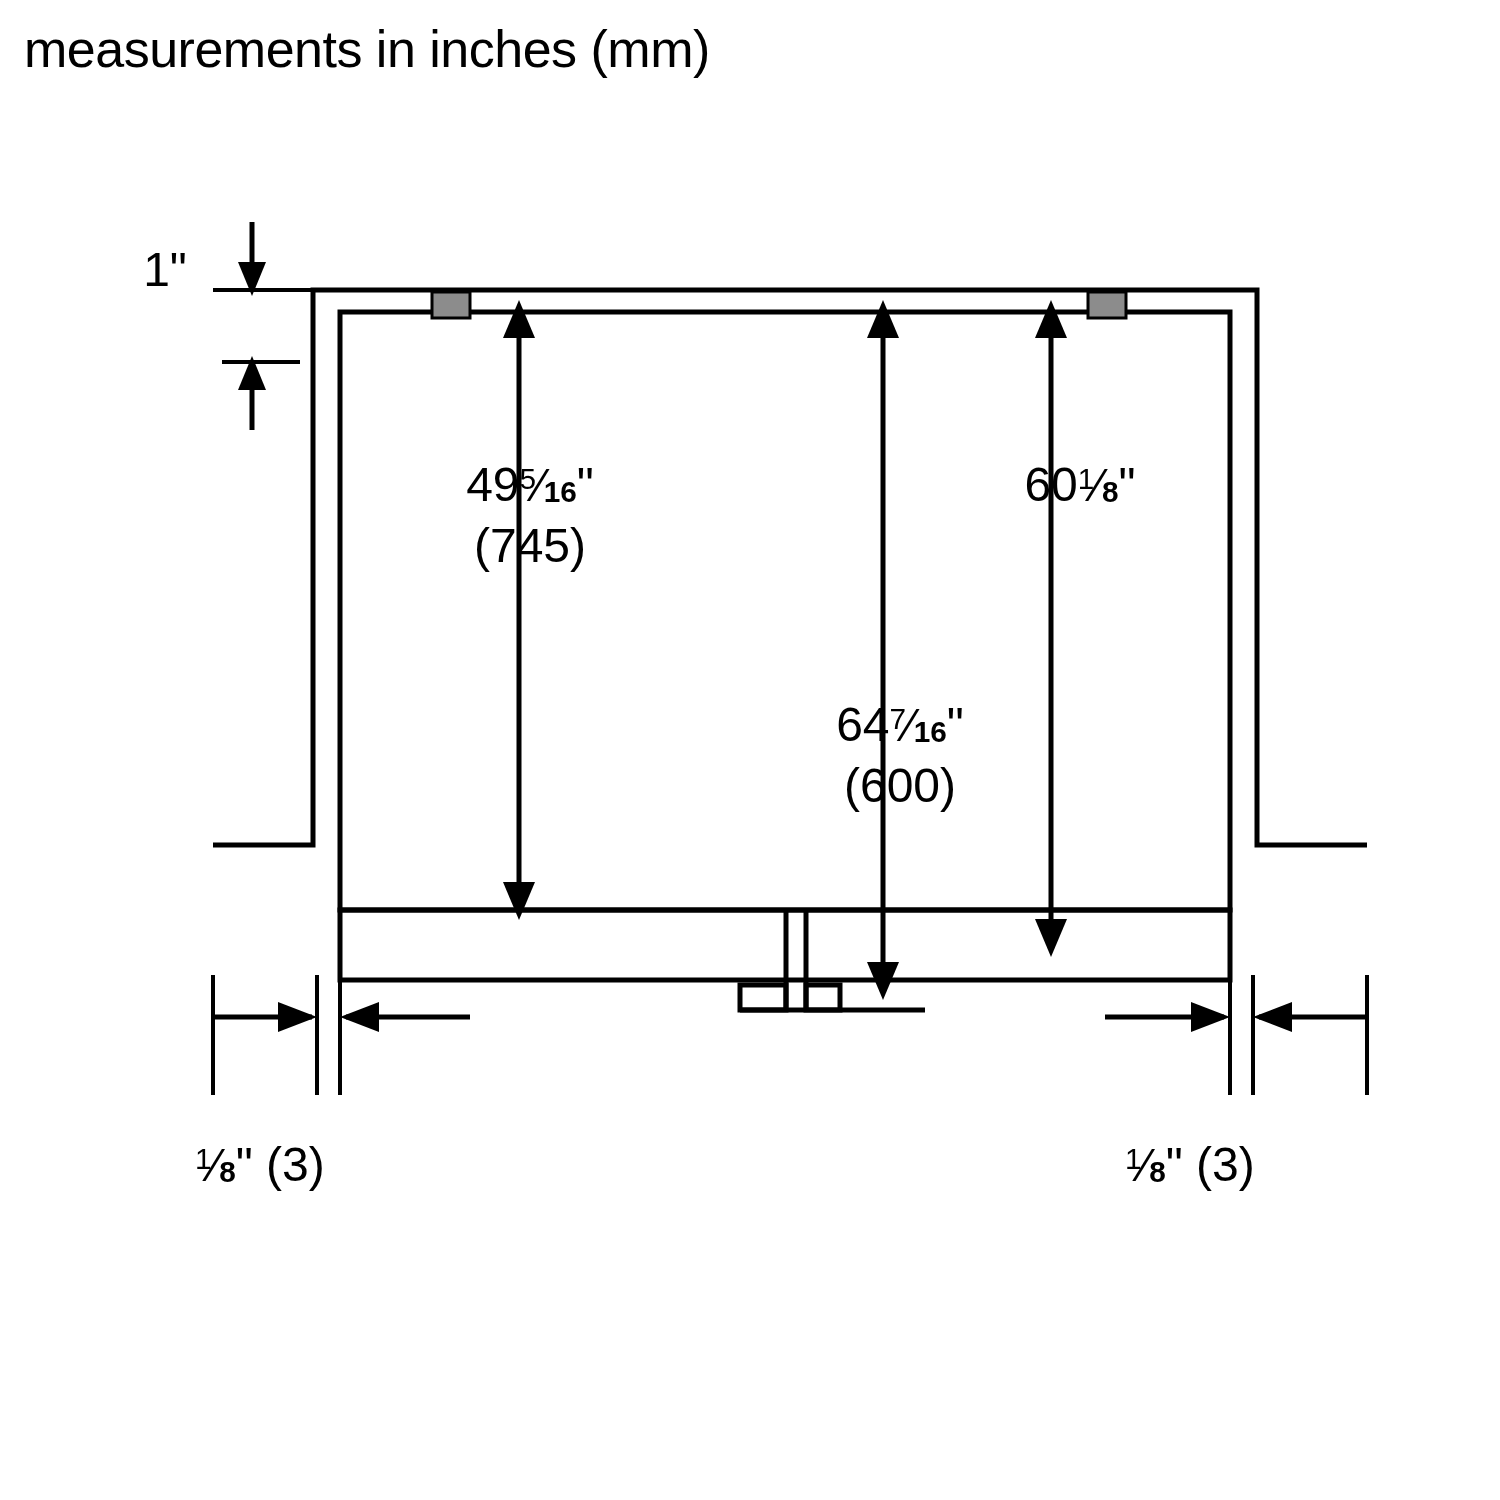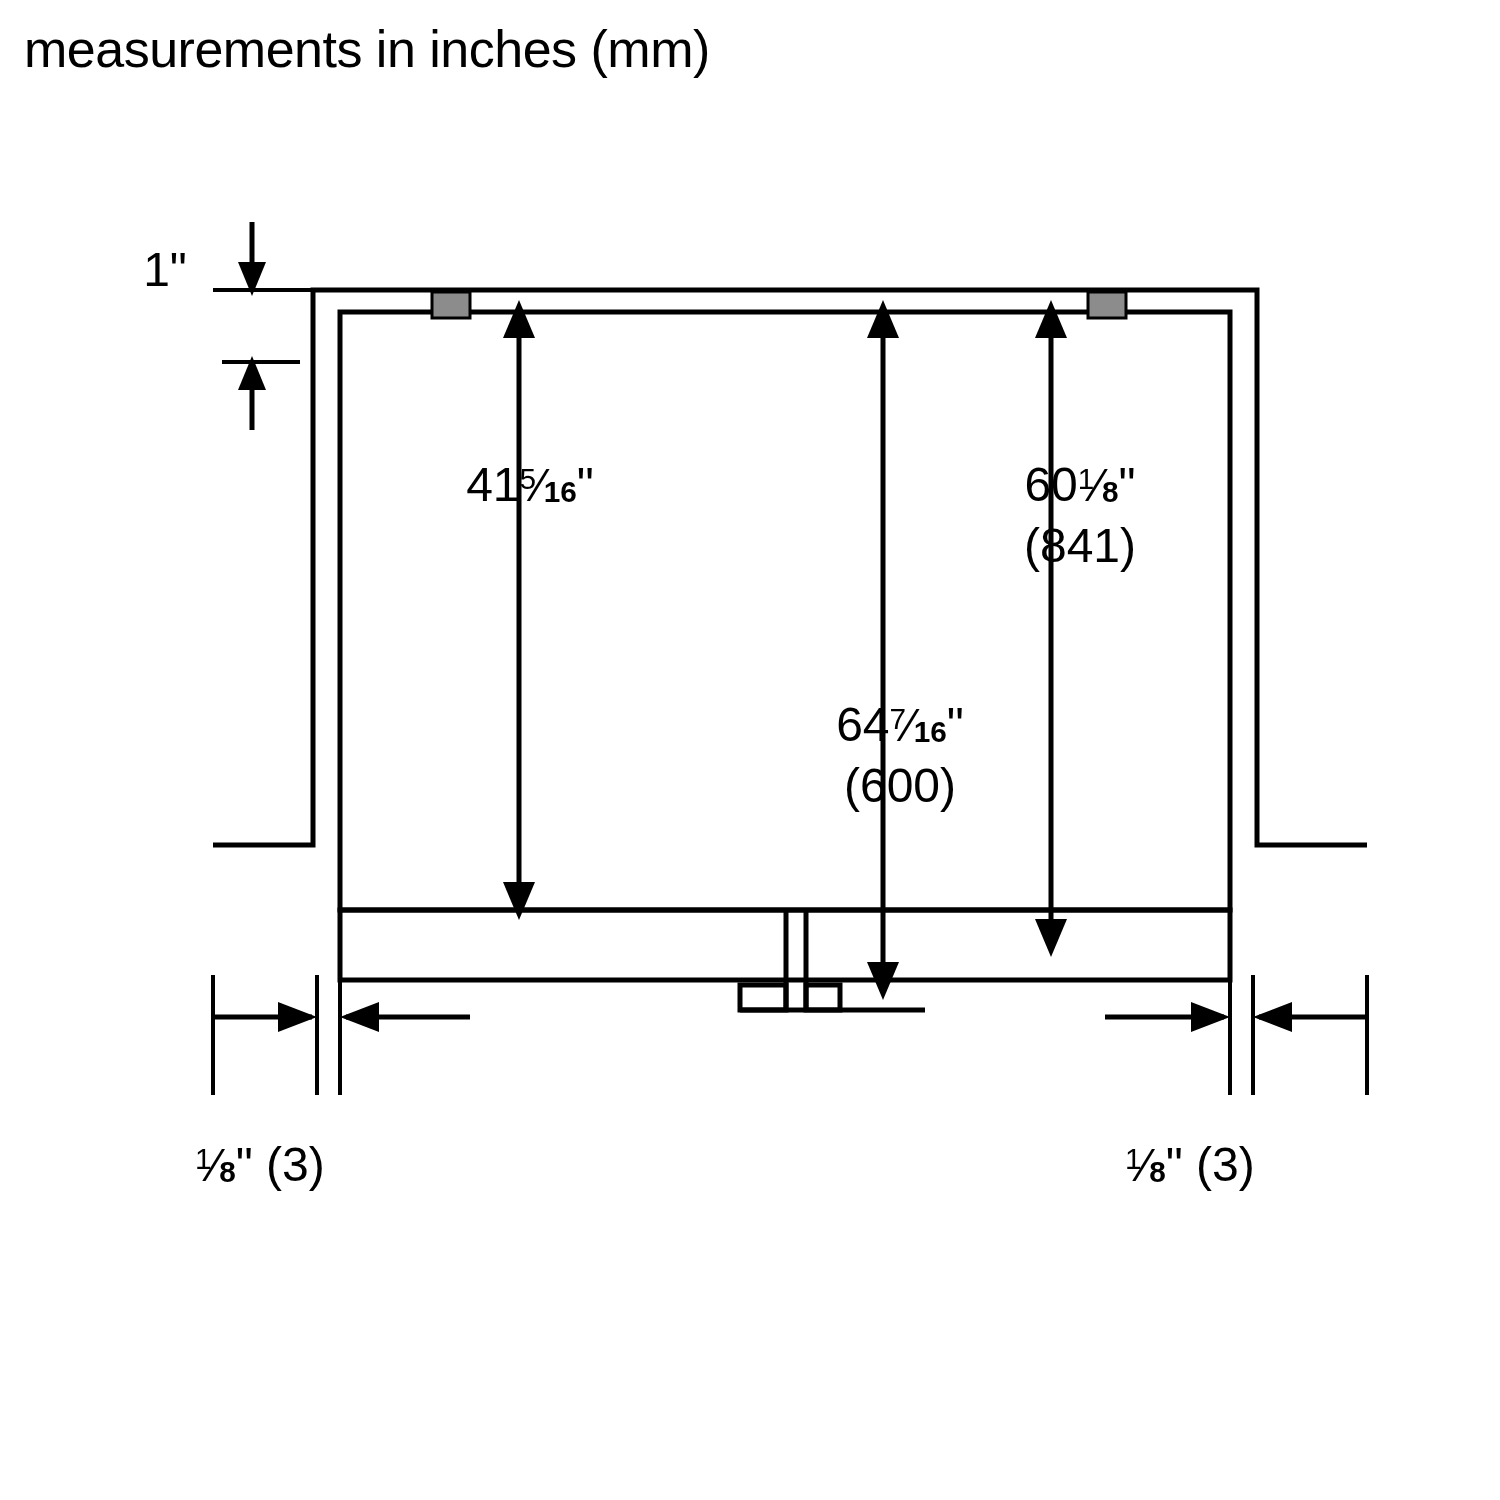--- a/index.html
+++ b/index.html
@@ -161,29 +161,29 @@
       <polygon points="1253,1017 1292,1002 1292,1032" fill="#000000" stroke="none"></polygon>
     </g>
   </svg>
 
   <div class="dim-label" id="lbl-top-left">
     <div>1"</div>
   </div>
 
   <div class="dim-label" id="lbl-745">
     <div>
-      <span>41</span><span class="frac"><sup class="fnum">5</sup><span class="slash">⁄</span><sub class="fden">16</sub></span><span>"</span>
-    </div>
+      <span>49</span><span class="frac"><sup class="fnum">5</sup><span class="slash">⁄</span><sub class="fden">16</sub></span><span>"</span>
+    </div>
+    <div>(745)</div>
   </div>
 
   <div class="dim-label" id="lbl-841">
     <div>
       <span>60</span><span class="frac"><sup class="fnum">1</sup><span class="slash">⁄</span><sub class="fden">8</sub></span><span>"</span>
     </div>
-    <div>(841)</div>
   </div>
 
   <div class="dim-label" id="lbl-900">
     <div>
       <span>64</span><span class="frac"><sup class="fnum">7</sup><span class="slash">⁄</span><sub class="fden">16</sub></span><span>"</span>
     </div>
     <div>(600)</div>
   </div>
 
   <div class="dim-label" id="lbl-bl">

